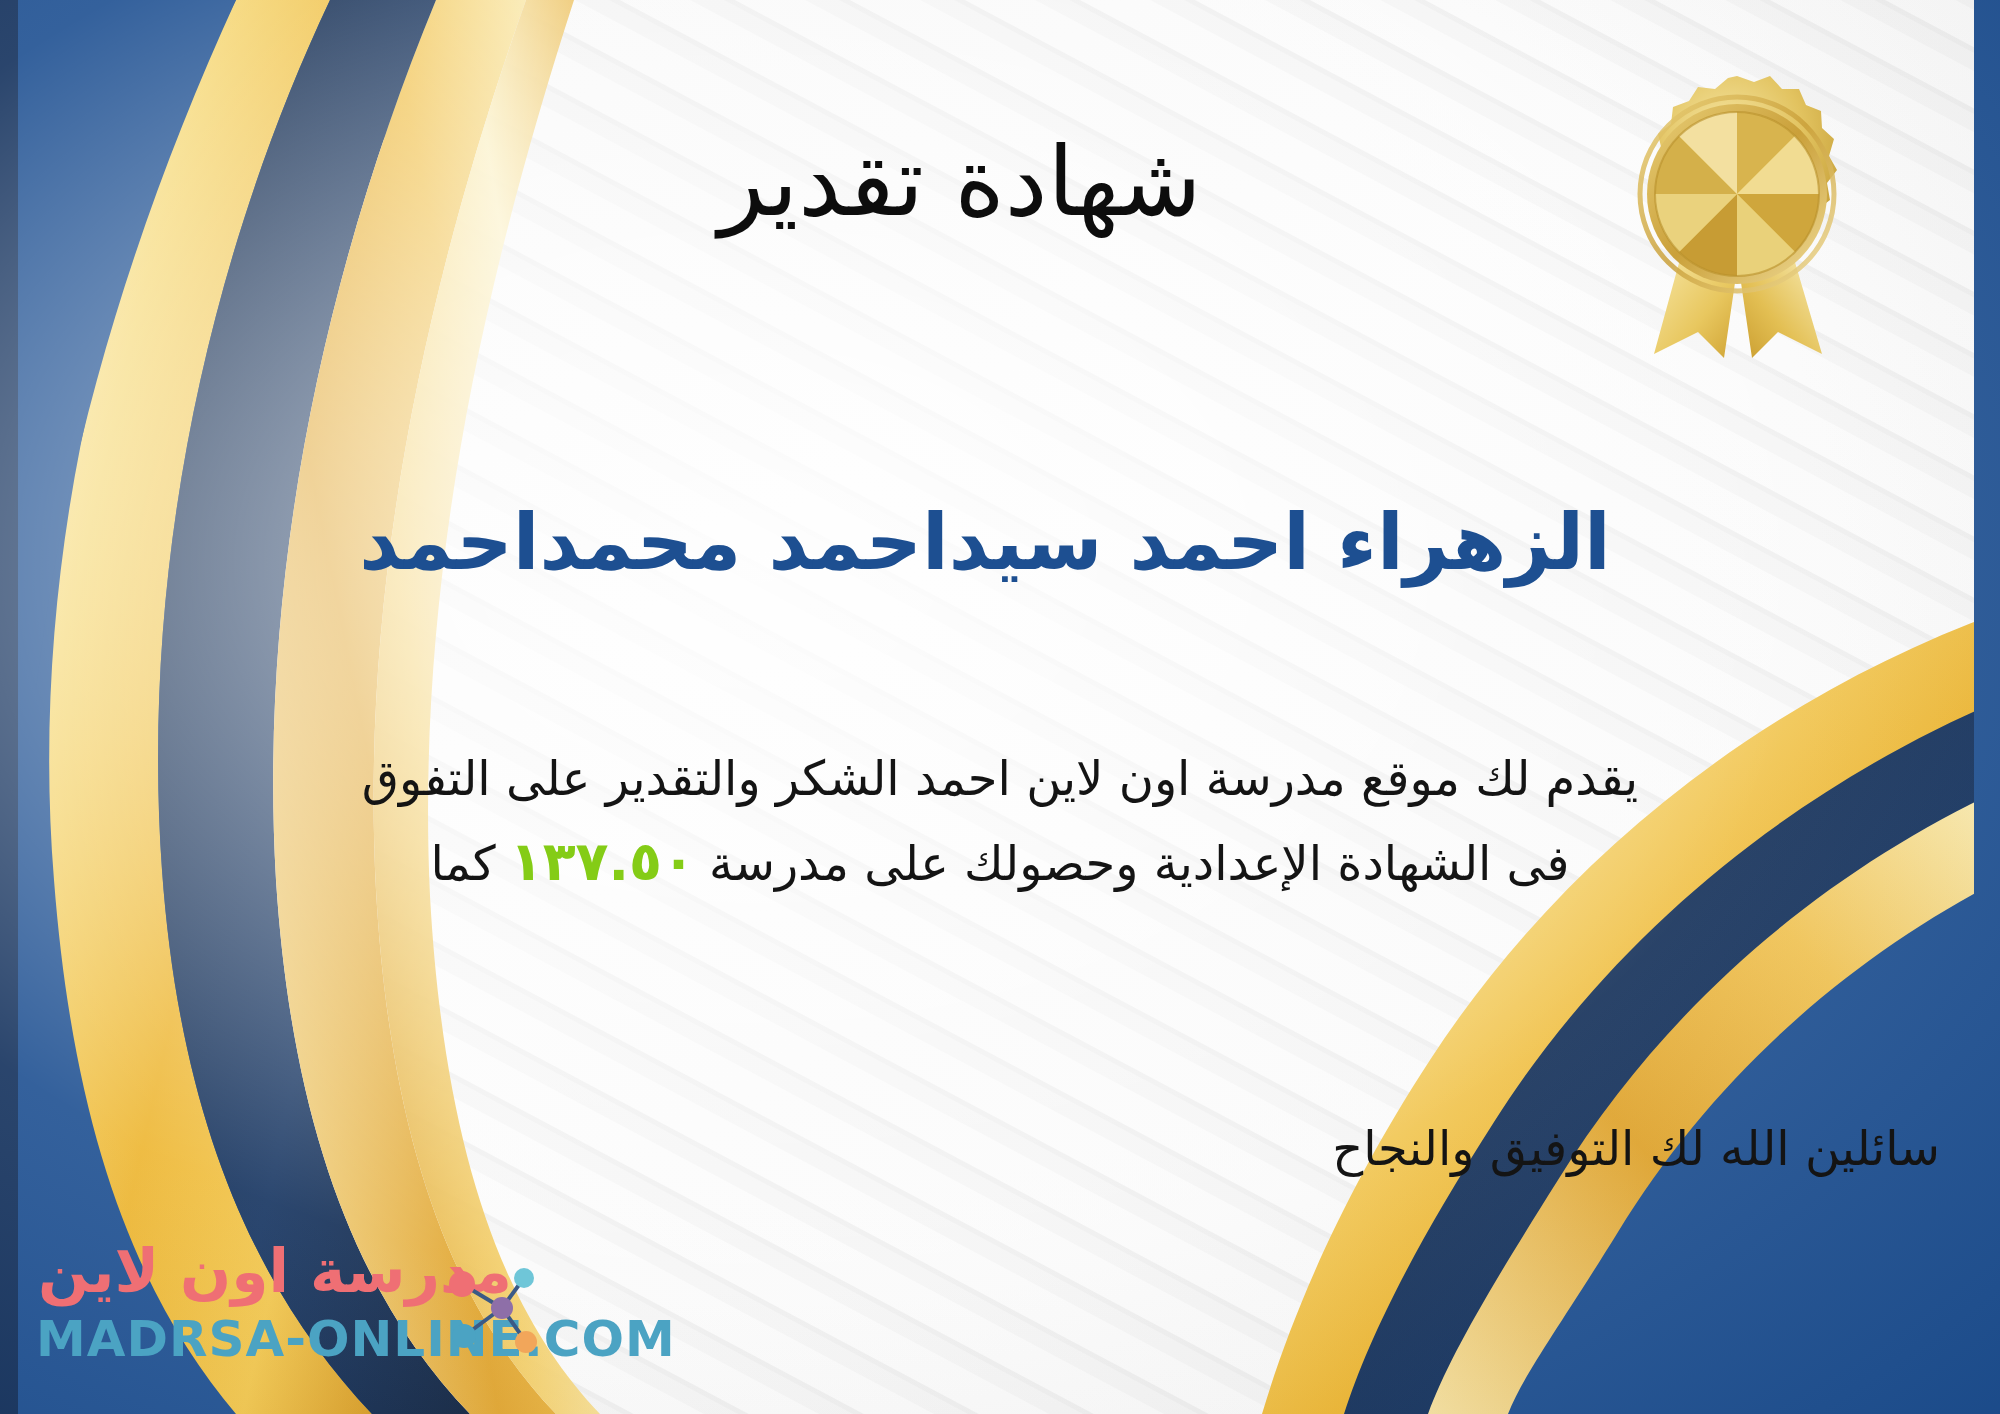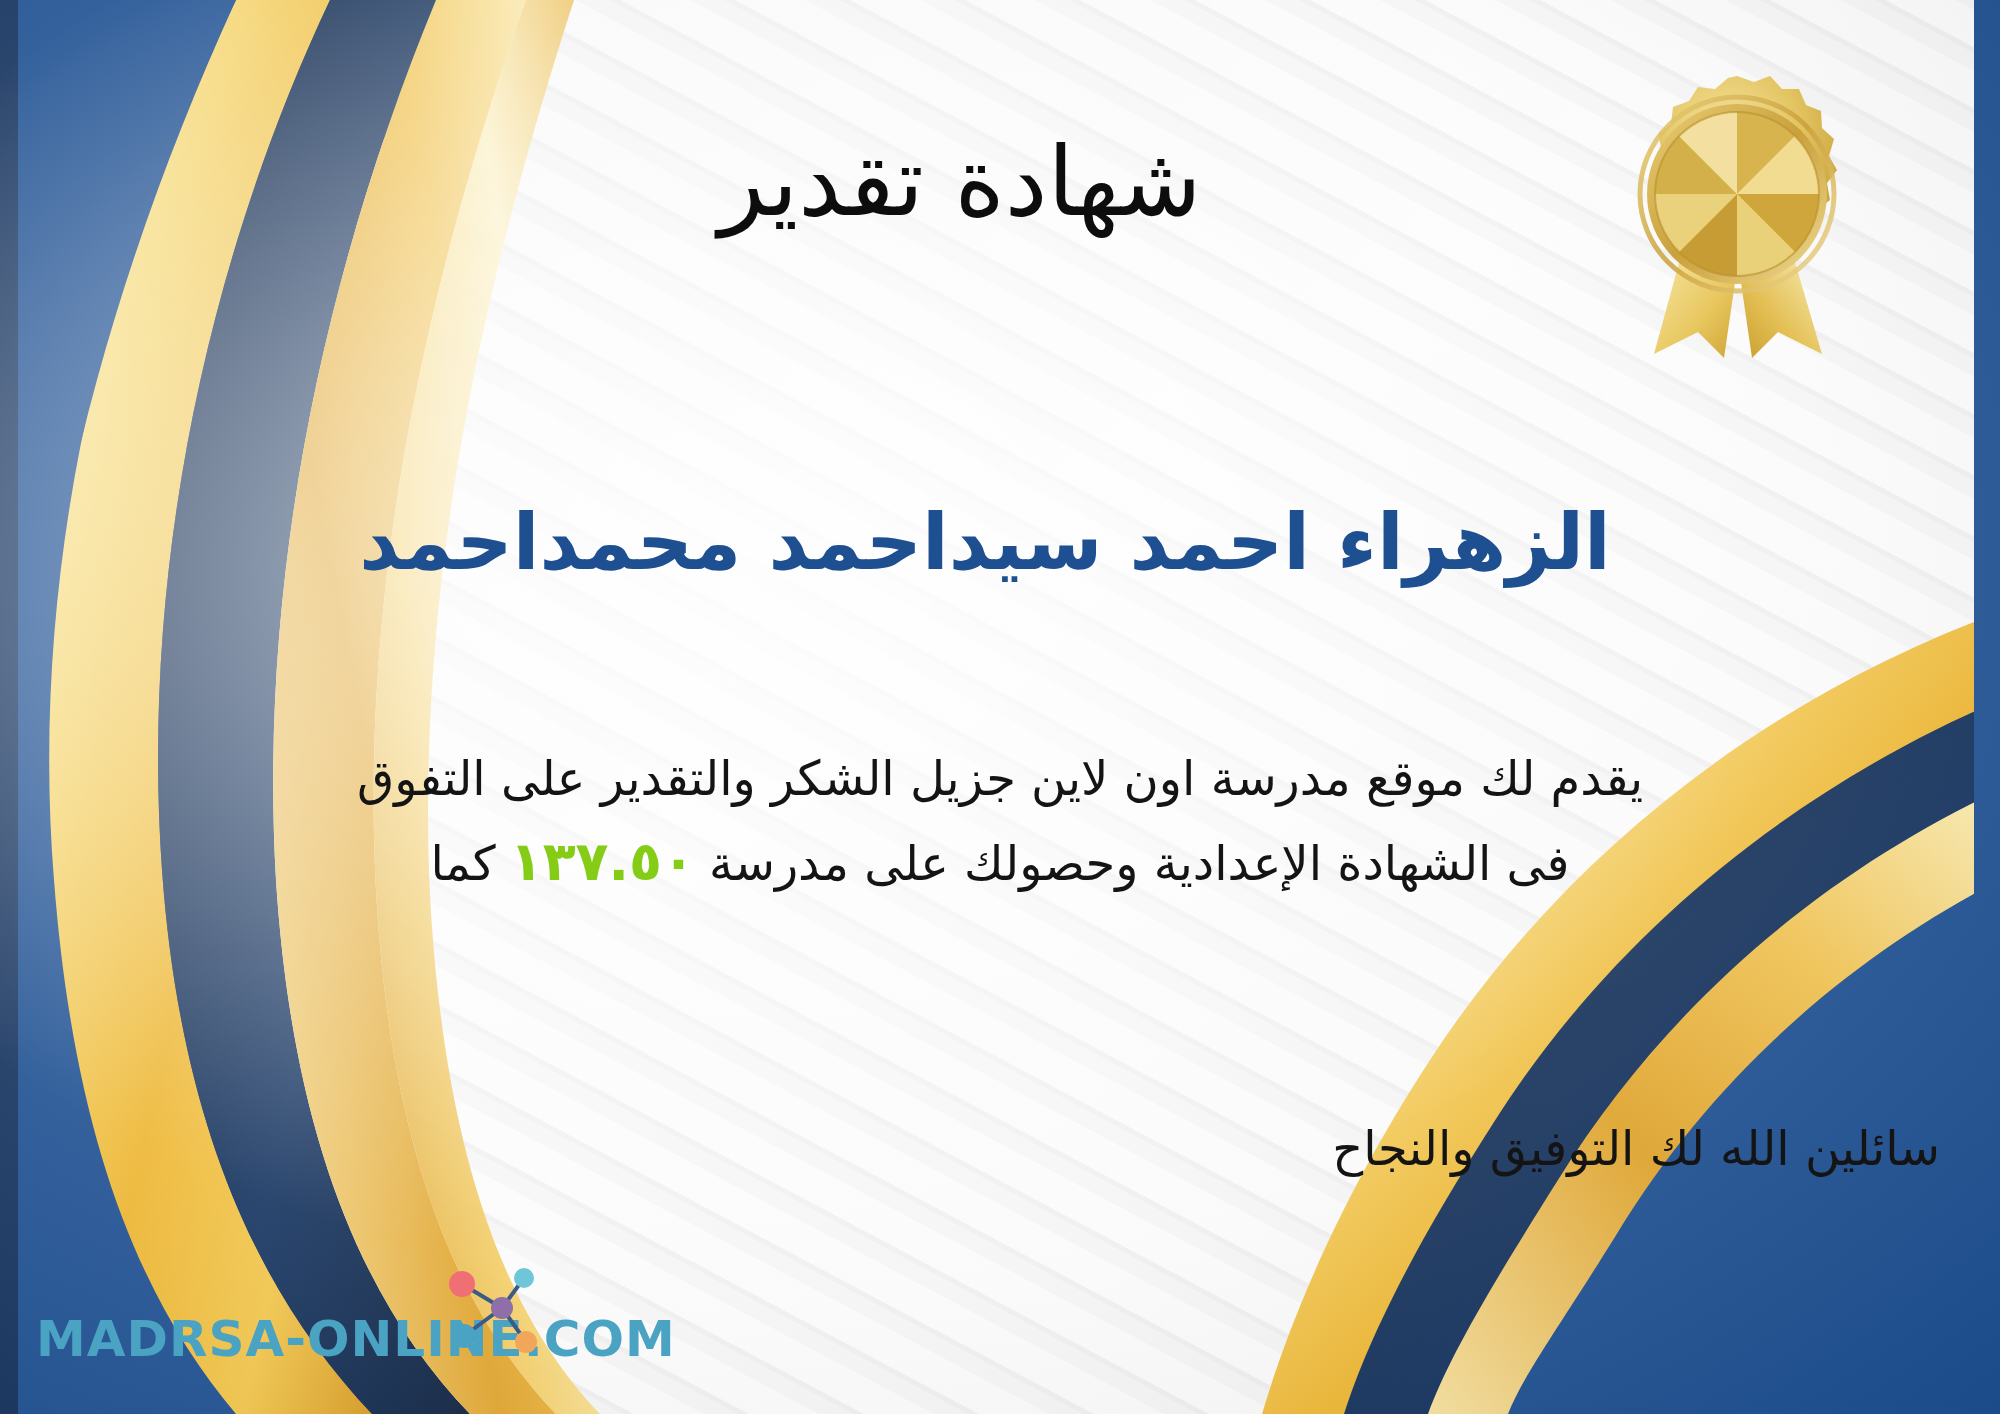--- a/index.html
+++ b/index.html
@@ -227,30 +227,33 @@
     </svg>
   </div>
 
   <div class="content">
 
     <div class="cert-title">شهادة تقدير</div>
 
     <div class="student-name">الزهراء احمد سيداحمد محمداحمد</div>
 
     <div class="body-block">
-      <span class="body-line">يقدم لك موقع مدرسة اون لاين جزيل الشكر  والتقدير على التفوق</span>
+      <span class="body-line">يقدم لك موقع مدرسة اون لاين احمد الشكر  والتقدير على التفوق</span>
       <span class="body-line">
         <span>فى الشهادة الإعدادية وحصولك على مدرسة</span><span class="grade-value">١٣٧.٥٠</span><span>كما</span>
       </span>
     </div>
 
     <div class="closing">سائلين الله لك التوفيق  والنجاح</div>
   </div>
 
   <div class="logo">
+    <div class="logo-row">
+      <span class="logo-ar">مدرسة اون لاين</span>
+    </div>
     <span class="logo-url">MADRSA-ONLINE.COM</span>
     <span class="logo-mark">
       <svg width="120" height="120" viewBox="0 0 120 120" xmlns="http://www.w3.org/2000/svg">
         <line x1="34" y1="34" x2="74" y2="58" stroke="#3b5a86" stroke-width="4"></line>
         <line x1="74" y1="58" x2="36" y2="86" stroke="#3b5a86" stroke-width="4"></line>
         <line x1="74" y1="58" x2="96" y2="28" stroke="#3b5a86" stroke-width="4"></line>
         <line x1="74" y1="58" x2="98" y2="92" stroke="#3b5a86" stroke-width="4"></line>
         <circle cx="34" cy="34" r="13" fill="#ef6f74"></circle>
         <circle cx="74" cy="58" r="11" fill="#8e6fa8"></circle>
         <circle cx="36" cy="86" r="12" fill="#4ba3c3"></circle>

